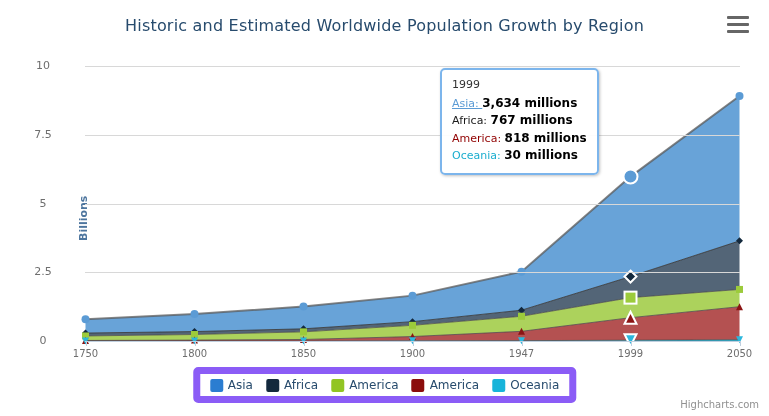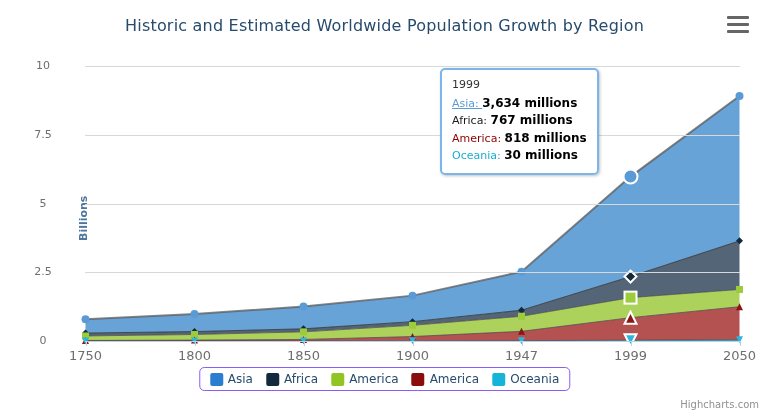--- a/index.html
+++ b/index.html
@@ -42,21 +42,21 @@
     position:absolute;right:0;width:60px;text-align:center;
     font-size:11px;color:#6e6e6e;
   }
   .ytitle{
     position:absolute;left:-8px;top:175px;
     font-size:11px;color:#4d759e;font-weight:bold;
     transform:rotate(-90deg);transform-origin:left top;white-space:nowrap;
   }
   .xlabel{
     position:absolute;top:345px;width:60px;text-align:center;
-    font-size:13px;color:#6e6e6e;
+    font-size:10px;color:#6e6e6e;
   }
   .tick{
     position:absolute;top:341px;width:1px;height:5px;background:#c0d0e0;
   }
 
   
   .series-svg{position:absolute;left:0;top:0;width:655px;height:275px;overflow:visible;}
 
   
   .tooltip{
@@ -67,21 +67,21 @@
     box-shadow:1px 1px 3px rgba(0,0,0,.25);
     font-size:12px;color:#333;line-height:1.45;white-space:nowrap;
   }
   .tt-head{font-size:11px;color:#333;margin-bottom:2px;}
   .tt-row .tt-name{font-size:11px;}
   .tt-row .tt-val{font-weight:bold;color:#000;font-size:12px;}
 
   
   .legend{
     position:absolute;left:50%;transform:translateX(-50%);top:367px;
-    border:1px solid #8b5cf6;border-radius:5px;background:#fff;
+    border:7px solid #8b5cf6;border-radius:5px;background:#fff;
     padding:4px 10px;display:flex;align-items:center;gap:13px;
   }
   .legend-item{display:flex;align-items:center;gap:5px;cursor:pointer;}
   .legend-swatch{width:13px;height:13px;border-radius:2px;display:block;}
   .legend-label{font-size:12px;color:#274b6d;}
 
   .credits{
     position:absolute;right:10px;bottom:6px;font-size:10px;color:#909090;cursor:pointer;
   }
 </style>

